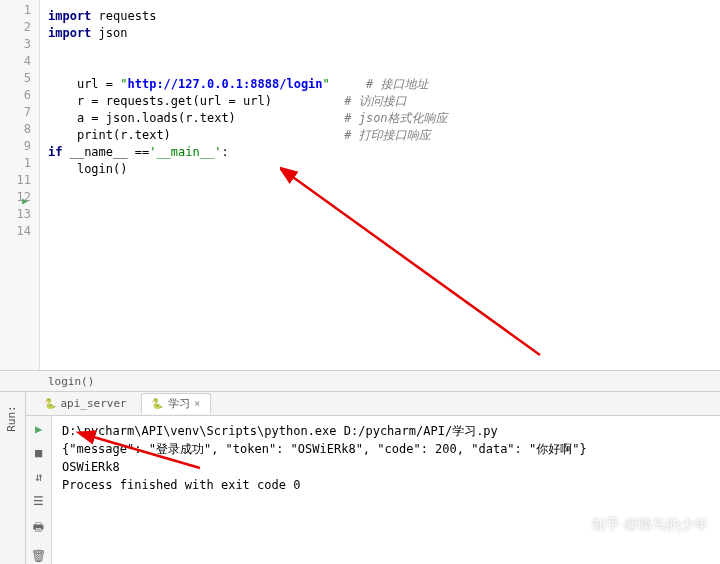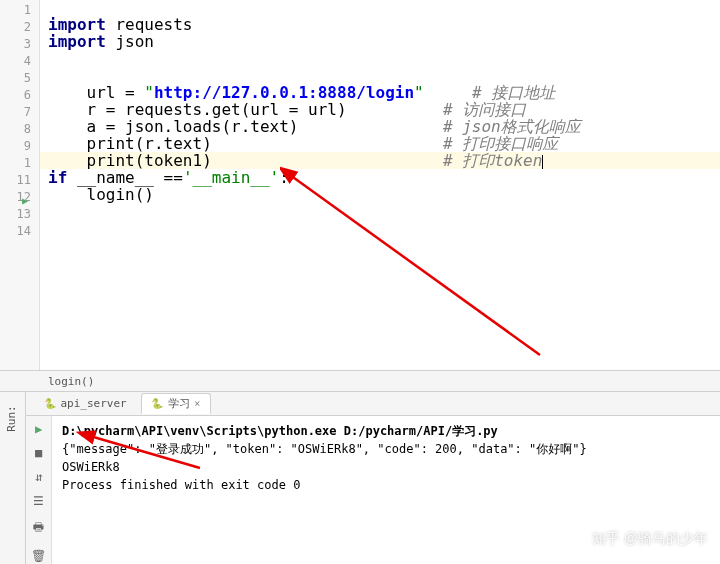--- a/index.html
+++ b/index.html
@@ -1,21 +1,21 @@
 <!DOCTYPE html>
 <html><head>
 <meta charset="utf-8">
 <style>
 * { margin: 0; padding: 0; box-sizing: border-box; }
 body { font-family: "Consolas", "Monaco", monospace; font-size: 12px; background: #fff; width: 720px; height: 564px; overflow: hidden; position: relative; }
 .editor-area { display: flex; height: 370px; background: #fff; }
 .gutter { width: 40px; background: #f7f7f7; border-right: 1px solid #e0e0e0; text-align: right; padding-right: 8px; padding-top: 2px; color: #999; line-height: 17px; position: relative; }
 .gutter .ln { height: 17px; }
 .gutter .run-mark { position: absolute; left: 22px; color: #59a869; font-size: 10px; }
-.code { flex: 1; padding-top: 16px; line-height: 17px; font-size: 16px; position: relative; }
+.code { flex: 1; padding-top: 8px; line-height: 17px; font-size: 12px; position: relative; }
 .code-line { height: 17px; white-space: pre; padding-left: 8px; }
 .code-line.hl { background: #fffae3; }
 .kw { color: #000080; font-weight: bold; }
 .str { color: #008000; }
 .link { color: #0000ee; font-weight: bold; }
 .comment { color: #808080; font-style: italic; }
 .breadcrumb { height: 22px; background: #f5f5f5; border-top: 1px solid #d0d0d0; border-bottom: 1px solid #d0d0d0; padding-left: 48px; line-height: 22px; color: #555; font-size: 11px; }
 .run-panel { display: flex; height: 172px; }
 .run-label { width: 26px; background: #f5f5f5; border-right: 1px solid #d0d0d0; position: relative; }
 .run-label span { position: absolute; transform: rotate(-90deg); left: -2px; top: 20px; color: #555; font-size: 11px; }
@@ -23,28 +23,28 @@
 .run-tabs { height: 24px; background: #f5f5f5; border-bottom: 1px solid #d0d0d0; display: flex; align-items: center; padding-left: 8px; gap: 4px; }
 .run-tab { padding: 2px 10px; font-size: 11px; color: #555; display: flex; align-items: center; gap: 4px; border-radius: 3px 3px 0 0; }
 .run-tab.active { background: #fff; border: 1px solid #d0d0d0; border-bottom: 1px solid #fff; }
 .py-icon { color: #3776ab; font-size: 10px; }
 .close-x { color: #888; cursor: pointer; font-size: 10px; }
 .run-body { flex: 1; display: flex; }
 .run-toolbar { width: 26px; background: #f5f5f5; border-right: 1px solid #e0e0e0; display: flex; flex-direction: column; align-items: center; padding-top: 6px; gap: 10px; color: #666; }
 .run-toolbar div { cursor: pointer; font-size: 12px; }
 .play { color: #59a869; }
 .run-output { flex: 1; padding: 6px 10px; font-family: "Consolas", monospace; font-size: 12px; line-height: 18px; }
-.out-path { color: #000; font-weight: bold; }
+.out-path { color: #000; }
 .out-json { color: #000; }
 .out-token { color: #000; }
 .out-exit { color: #000; margin-top: 0; }
 .arrow { position: absolute; pointer-events: none; }
 .arrow1 { left: 280px; top: 165px; }
 .arrow2 { left: 50px; top: 418px; }
-.watermark { position: absolute; right: 12px; bottom: 16px; color: rgba(255,255,255,0.85); font-size: 14px; text-shadow: 0 0 3px rgba(0,0,0,0.3); font-family: sans-serif; }
+.watermark { position: absolute; right: 12px; bottom: 30px; color: rgba(255,255,255,0.85); font-size: 14px; text-shadow: 0 0 3px rgba(0,0,0,0.3); font-family: sans-serif; }
 .cursor { display: inline-block; width: 1px; height: 14px; background: #000; vertical-align: middle; }
 </style>
 </head>
 <body>
 
 <div class="editor-area">
   <div class="gutter" id="gutter">
       <div class="ln">1</div>
       <div class="ln">2</div>
       <div class="ln">3</div>
@@ -63,21 +63,20 @@
     </div>
   <div class="code" id="code">
       <div class="code-line"><span></span><span class="kw">import </span><span class="">requests</span></div>
       <div class="code-line"><span></span><span class="kw">import </span><span class="">json</span></div>
       <div class="code-line"><span></span></div>
       <div class="code-line"><span></span></div>
       <div class="code-line"><span>    </span><span class="">url = </span><span class="str">"</span><span class="link">http://127.0.0.1:8888/login</span><span class="str">"</span><span class="">     </span><span class="comment"># 接口地址</span></div>
       <div class="code-line"><span>    </span><span class="">r = requests.get(url = url)</span><span class="">          </span><span class="comment"># 访问接口</span></div>
       <div class="code-line"><span>    </span><span class="">a = json.loads(r.text)</span><span class="">               </span><span class="comment"># json格式化响应</span></div>
       <div class="code-line"><span>    </span><span class="">print</span><span class="">(r.text)</span><span class="">                        </span><span class="comment"># 打印接口响应</span></div>
-      <div class="code-line hl"><span>    </span><span class="">print</span><span class="">(token1)</span><span class="">                        </span><span class="comment"># 打印</span><span class="comment">token</span><span class="cursor"></span></div>
       <div class="code-line"><span></span><span class="kw">if </span><span class="">__name__ ==</span><span class="str">'__main__'</span><span class="">:</span></div>
       <div class="code-line"><span>    </span><span class="">login()</span></div>
       <div class="code-line"><span></span></div>
     </div>
 </div>
 
 <div class="breadcrumb">
   <span>login()</span>
 </div>
 

